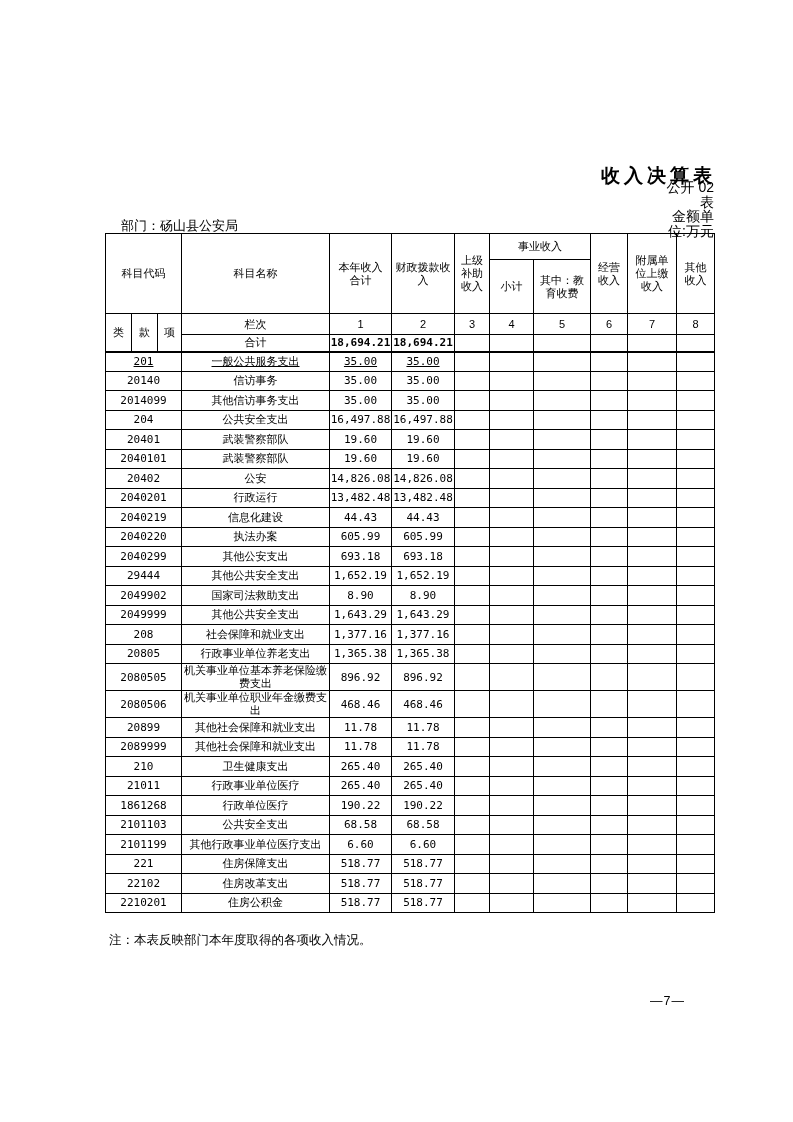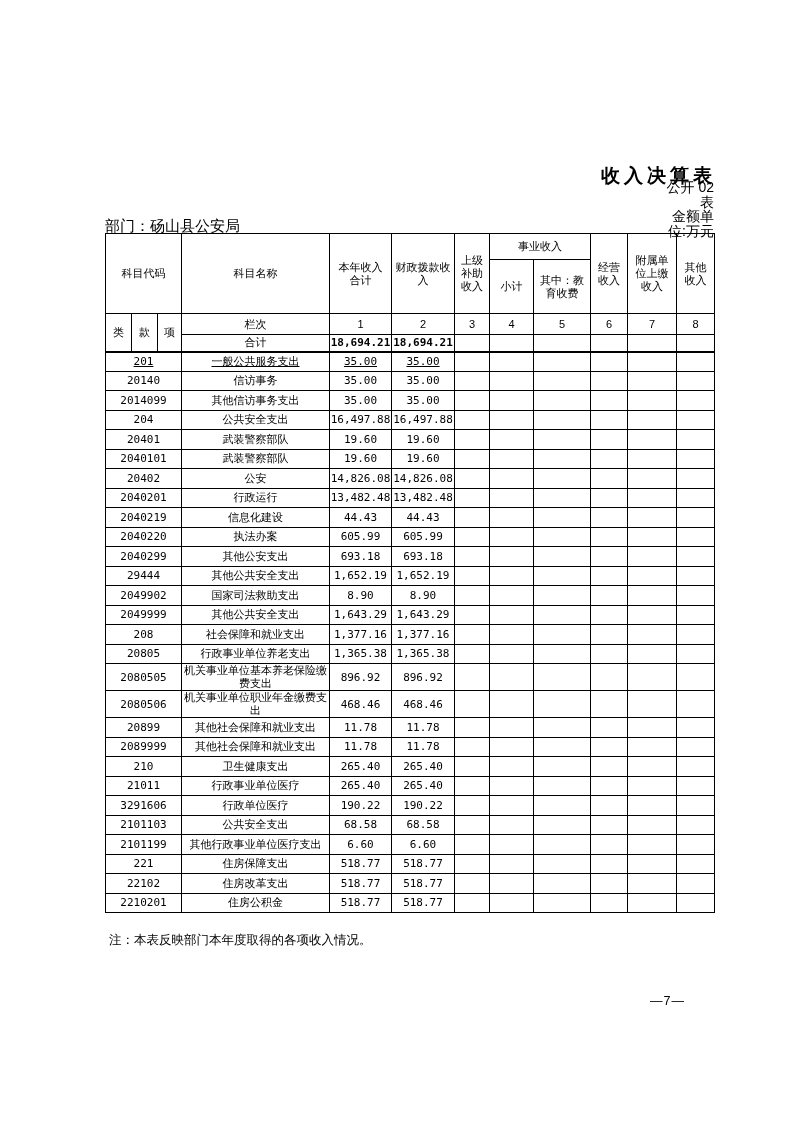--- a/index.html
+++ b/index.html
@@ -26,22 +26,22 @@
   }
   .doc-label {
     position: absolute;
     top: 180px; right: 2px;
     text-align: right;
     font-size: 14px;
     line-height: 14.5px;
   }
   .department {
     position: absolute;
-    top: 217px; left: 0;
-    font-size: 15px;
+    top: 217px; left: 16px;
+    font-size: 13px;
   }
   table.income {
     position: absolute;
     top: 233px; left: 0;
     width: 610px;
     border-collapse: collapse;
     table-layout: fixed;
   }
   table.income th, table.income td {
     border: 1px solid #000;
@@ -454,21 +454,21 @@
       <td class="num">265.40</td>
       <td class="num"></td>
       <td class="num"></td>
       <td class="num"></td>
       <td class="num"></td>
       <td class="num"></td>
       <td class="num"></td>
     </tr>
 
     <tr>
-      <td colspan="3" class="code">3291606</td>
+      <td colspan="3" class="code">1861268</td>
       <td class="name">行政单位医疗</td>
       <td class="num">190.22</td>
       <td class="num">190.22</td>
       <td class="num"></td>
       <td class="num"></td>
       <td class="num"></td>
       <td class="num"></td>
       <td class="num"></td>
       <td class="num"></td>
     </tr>

